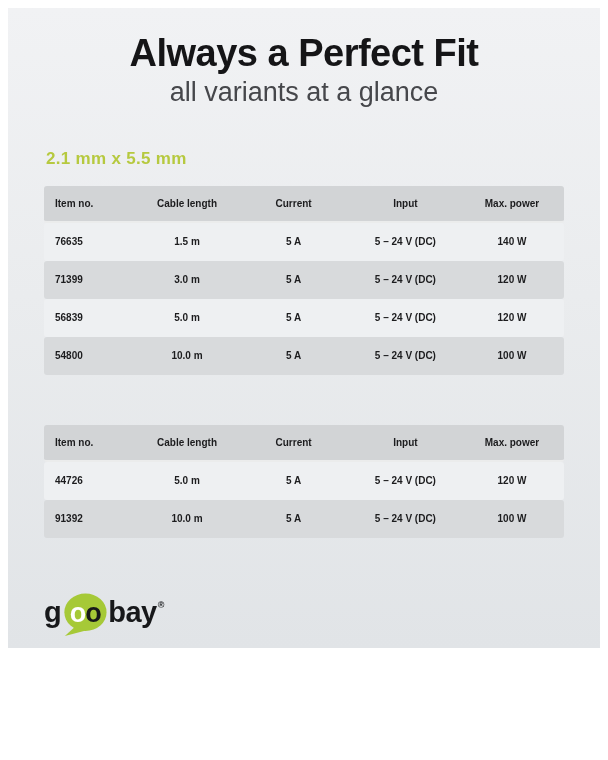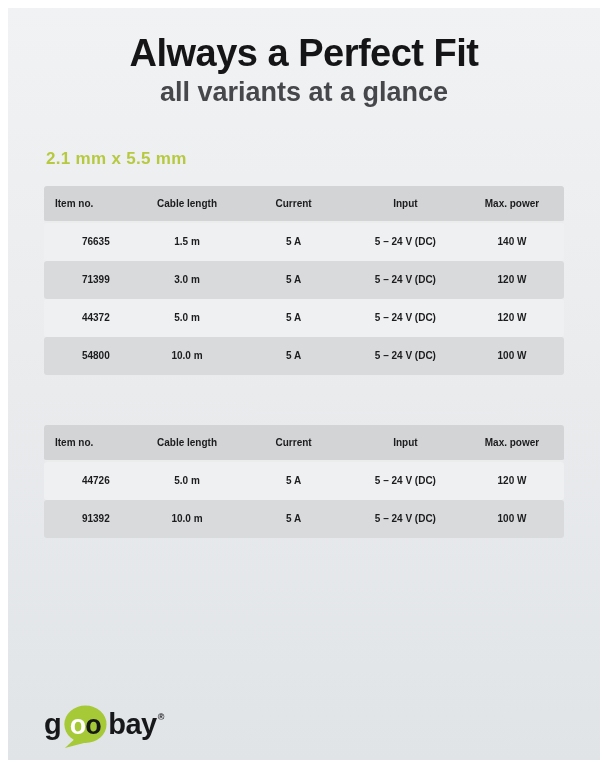--- a/index.html
+++ b/index.html
@@ -15,37 +15,37 @@
   *{box-sizing:border-box;}
   html,body{margin:0;padding:0;}
   body{
     width:608px;height:760px;
     background:#ffffff;
     font-family:"Liberation Sans", sans-serif;
     position:relative;
     overflow:hidden;
   }
   .panel{
-    position:absolute;left:8px;top:8px;width:592px;height:752px;
+    position:absolute;left:8px;top:8px;width:592px;height:640px;
     background:linear-gradient(180deg,#f1f2f4 0%,#eaecee 45%,#e1e4e7 100%);
   }
   .page-title{
     margin:24px 8px 0;
     text-align:center;
     font-size:38px;
     font-weight:bold;
     letter-spacing:-0.5px;
     color:var(--title-color);
     line-height:1.15;
   }
   .page-subtitle{
     margin-top:1px;
     text-align:center;
     font-size:27px;
-    font-weight:700;
+    font-weight:400;
     color:var(--subtitle-color);
     line-height:1.18;
   }
   .variant-section .section-label{
     margin:1px 0 0 38px;
     font-size:17px;
     font-weight:bold;
     letter-spacing:0.3px;
     color:var(--accent);
     line-height:20px;
@@ -70,21 +70,21 @@
     background:var(--header-band);
     height:37px;
     font-weight:bold;
     border-bottom:2px solid rgba(255,255,255,0.55);
   }
   table.variant-table thead th:first-child{border-radius:3px 0 0 3px;}
   table.variant-table thead th:last-child{border-radius:0 3px 3px 0;}
   table.variant-table tbody td{height:38px;}
   table.variant-table tbody tr:nth-child(odd) td{background:var(--light-row);}
   table.variant-table tbody tr:nth-child(even) td{background:var(--stripe-band);}
-  table.variant-table tbody tr td:first-child{border-radius:3px 0 0 3px;text-align:center;}
+  table.variant-table tbody tr td:first-child{border-radius:3px 0 0 3px;}
   table.variant-table tbody tr td:last-child{border-radius:0 3px 3px 0;}
   .logo{
     position:absolute;left:36px;bottom:9px;
     display:flex;align-items:center;
     height:48px;
   }
   .logo .letters{
     font-size:29px;
     font-weight:bold;
     letter-spacing:-0.5px;
@@ -142,21 +142,21 @@
               <td>140 W</td>
             </tr>
             <tr>
               <td>71399</td>
               <td>3.0 m</td>
               <td>5 A</td>
               <td>5 – 24 V (DC)</td>
               <td>120 W</td>
             </tr>
             <tr>
-              <td>44372</td>
+              <td>56839</td>
               <td>5.0 m</td>
               <td>5 A</td>
               <td>5 – 24 V (DC)</td>
               <td>120 W</td>
             </tr>
             <tr>
               <td>54800</td>
               <td>10.0 m</td>
               <td>5 A</td>
               <td>5 – 24 V (DC)</td>

